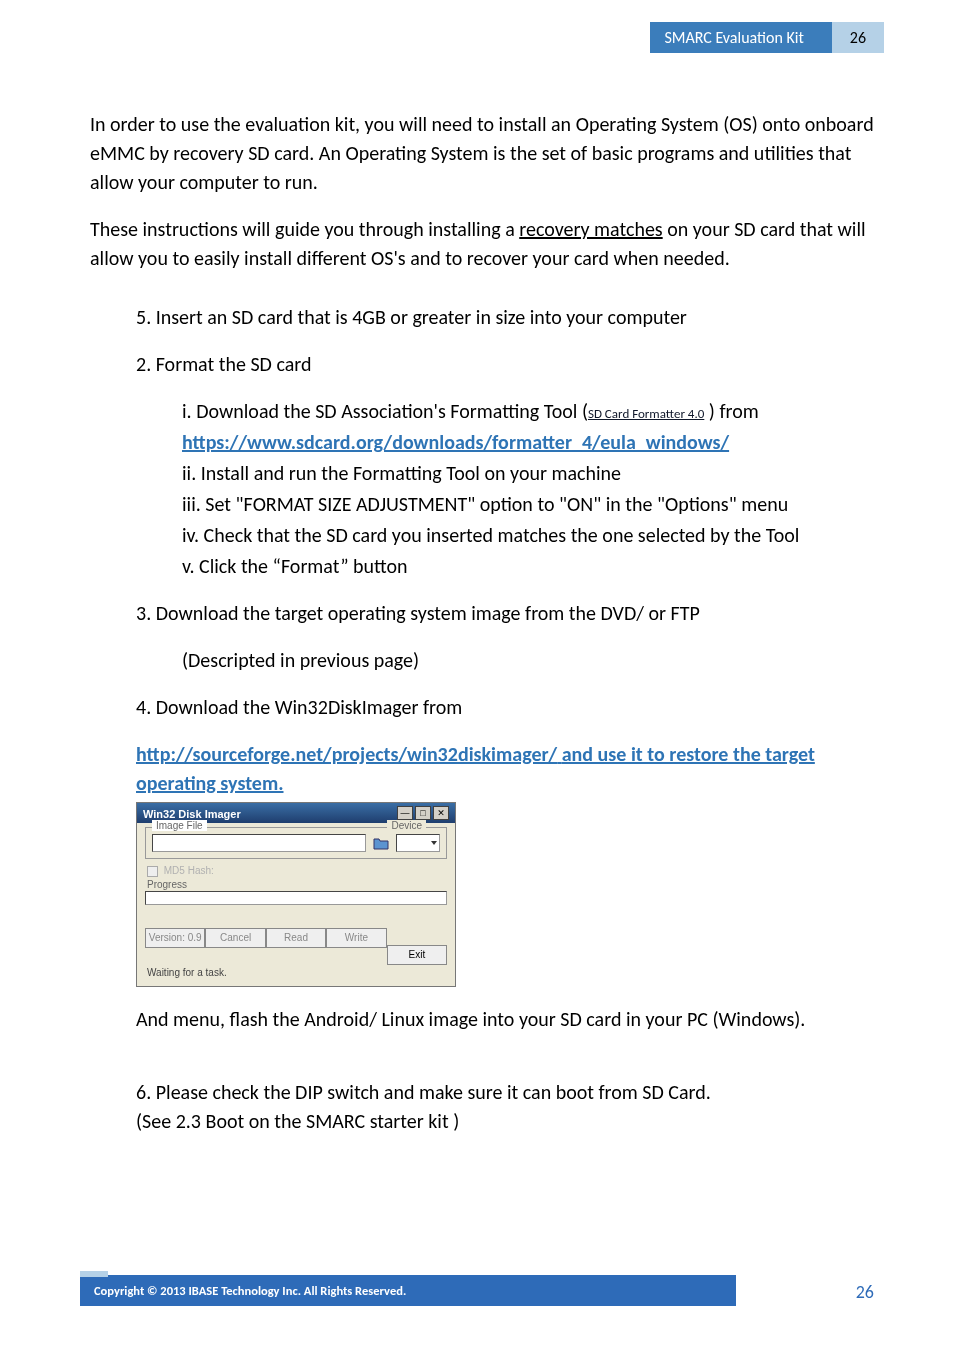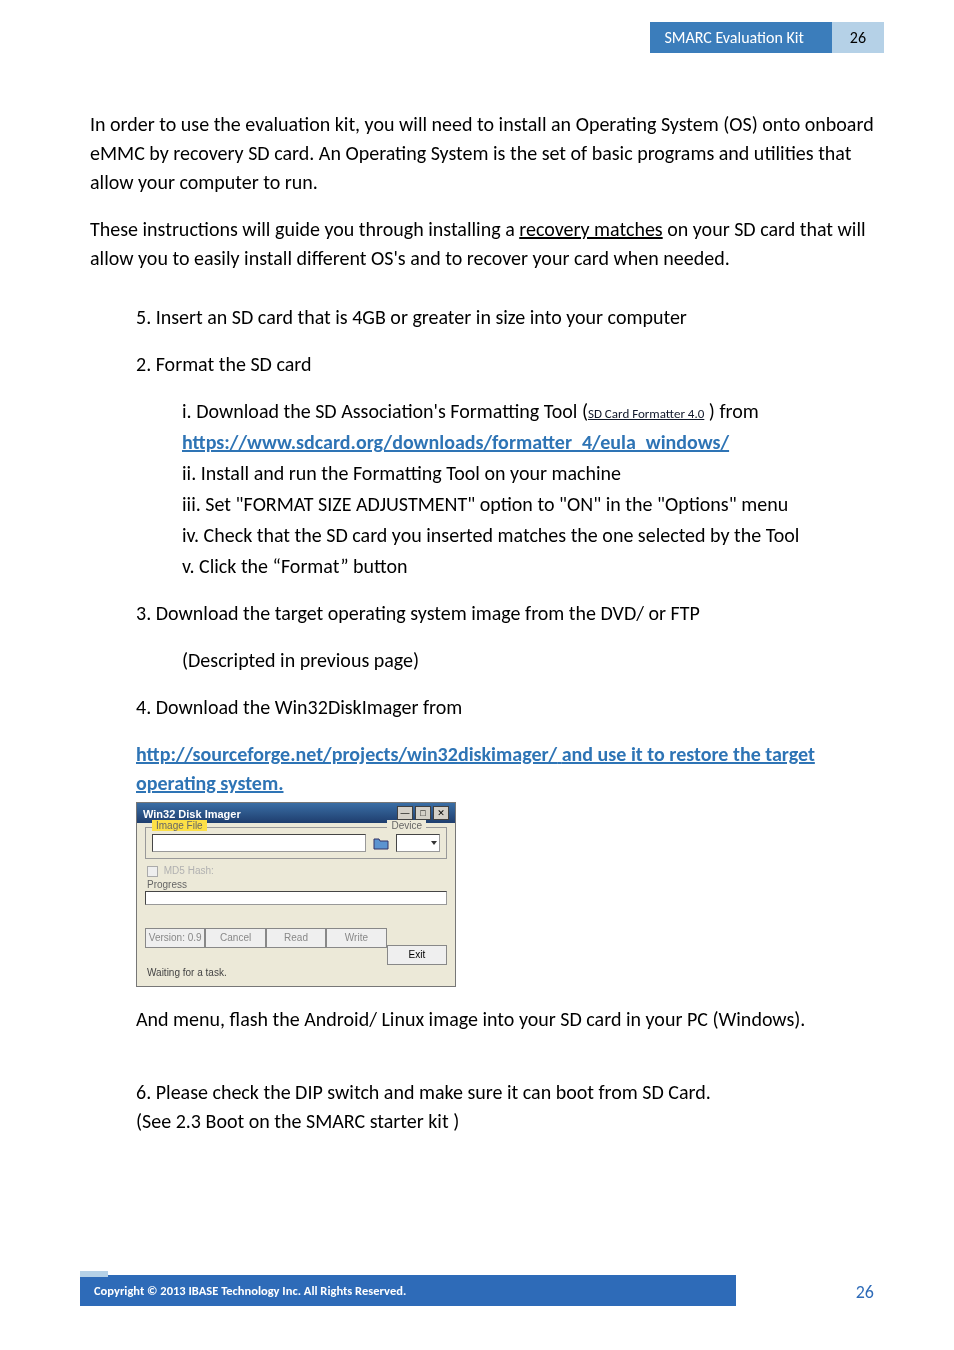--- a/index.html
+++ b/index.html
@@ -21,21 +21,21 @@
   .ind1 { margin-left: 46px; }
   .ind-list4 { margin-left: 46px; }
   .imgwrap { margin: 4px 0 18px 46px; }
   .win { width: 320px; border: 1px solid #777; font-family: Tahoma, Arial, sans-serif; font-size: 11px; background: #ece9d8; }
   .win-title { background: linear-gradient(#3a6ea5, #1f3e6e); color: #fff; padding: 3px 6px; display: flex; justify-content: space-between; align-items: flex-end; }
   .win-title-txt { font-size: 11px; font-weight: bold; }
   .win-btns { display: flex; gap: 2px; }
   .win-btn { width: 16px; height: 14px; background: #d4d0c8; border: 1px solid #404040; color: #000; display: flex; align-items: center; justify-content: center; font-size: 9px; line-height: 1; }
   .win-body { padding: 4px 8px 8px 8px; background: #ece9d8; }
   .grp { border: 1px solid #999; padding: 6px; margin-bottom: 4px; position: relative; }
-  .grp-lbl { position: absolute; top: -8px; left: 6px; background: #fde047; padding: 0 4px; font-size: 10px; color: #666; }
+  .grp-lbl { position: absolute; top: -8px; left: 6px; background: #ffffff; padding: 0 4px; font-size: 10px; color: #666; }
   .dev-lbl { position: absolute; top: -8px; right: 20px; background: #ece9d8; padding: 0 4px; font-size: 10px; color: #666; }
   .row1 { display: flex; align-items: center; gap: 6px; }
   .txtin { flex: 1; height: 18px; background: #fff; border: 1px inset #999; }
   .ico { width: 18px; height: 18px; display: inline-flex; align-items: center; justify-content: center; }
   .dd { width: 44px; height: 18px; background: #fff; border: 1px inset #999; display: flex; align-items: center; justify-content: flex-end; }
   .cbrow { margin: 6px 2px 2px 2px; color: #999; font-size: 10px; }
   .prg-lbl { font-size: 10px; color: #666; margin: 2px 0 1px 2px; }
   .prog { height: 14px; border: 1px inset #999; background: #fff; margin-bottom: 6px; }
   .btnrow { display: flex; margin-top: 2px; align-items: center; }
   .wbtn { flex: 1; height: 20px; border: 1px solid #888; background: #efefef; font-size: 10px; color: #888; display: flex; align-items: center; justify-content: center; }

